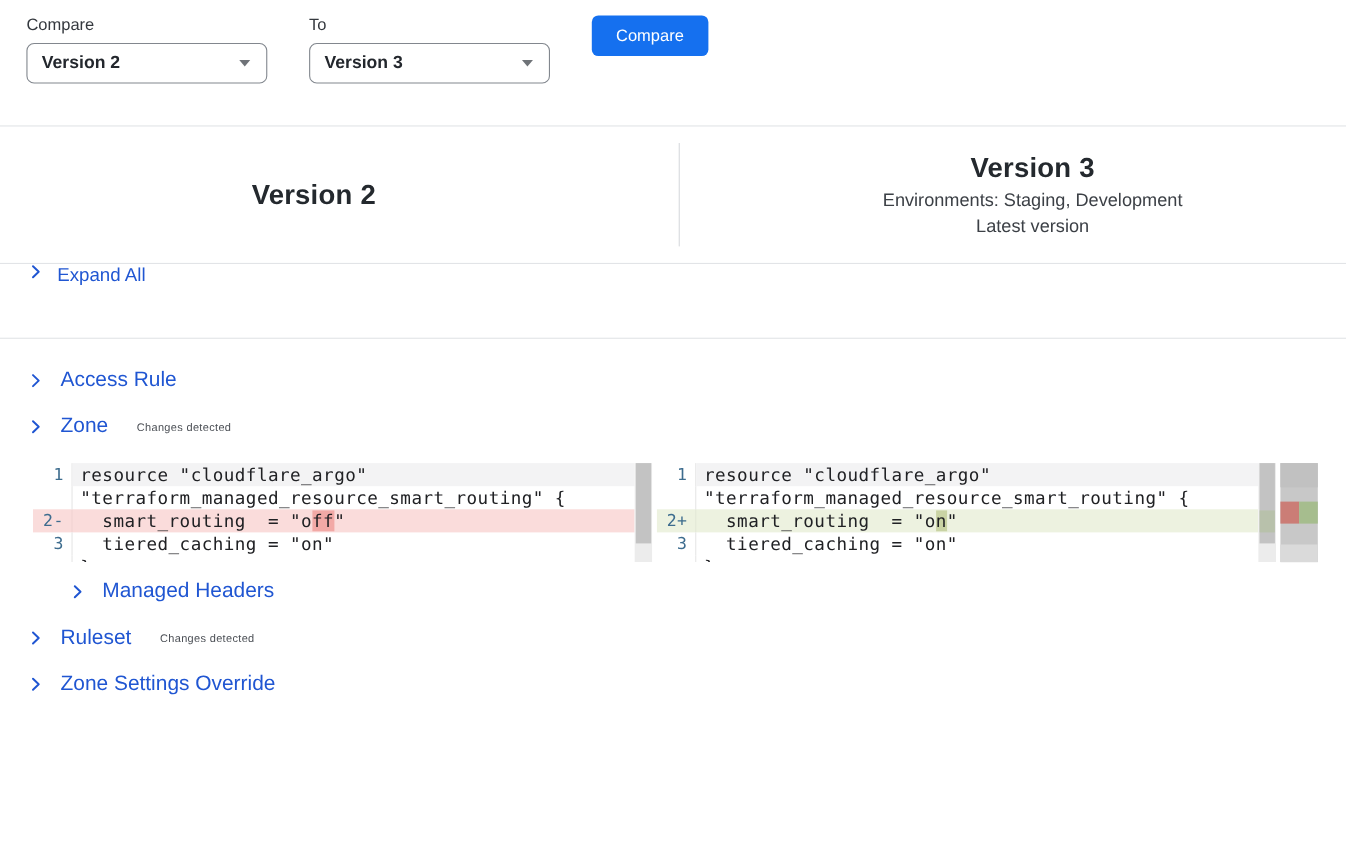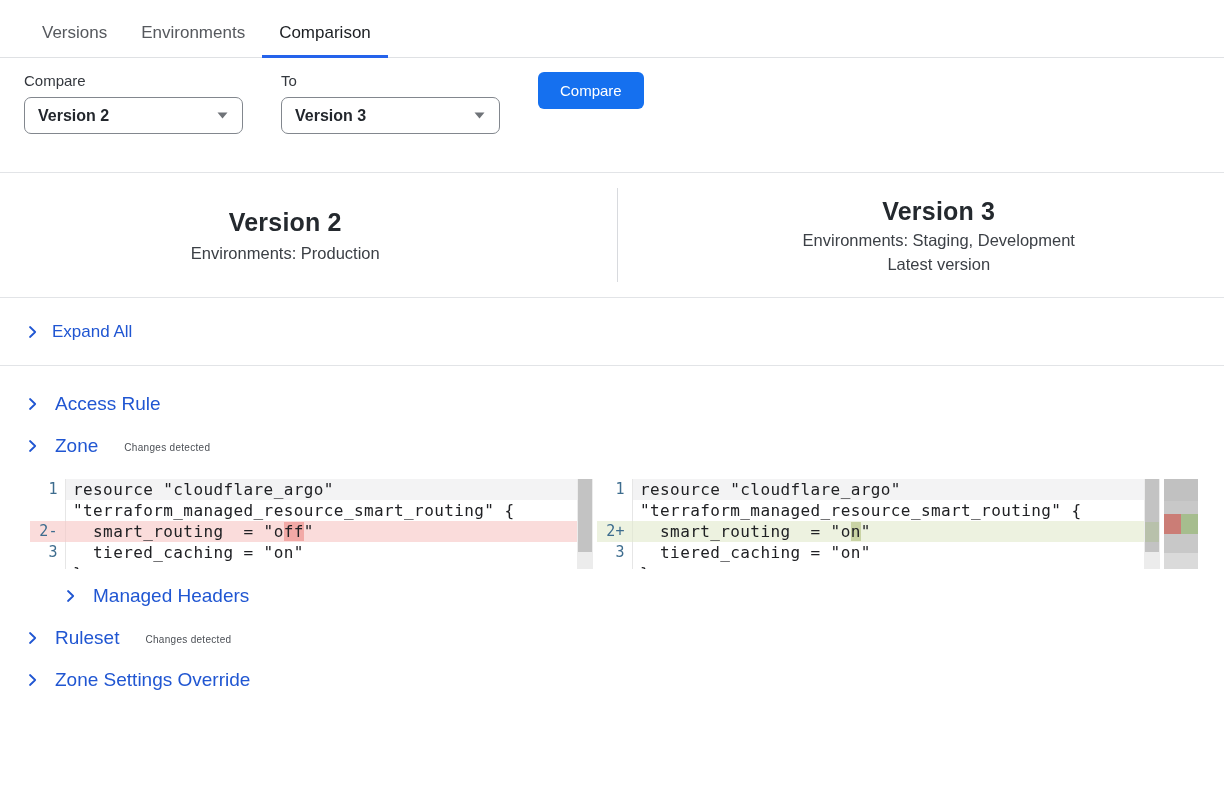--- a/index.html
+++ b/index.html
@@ -44,21 +44,21 @@
   .d1{margin-top:38px;}
   
   .ver-headers{display:flex;align-items:center;height:124px;margin:0 24px;}
   .ver-col{flex:1;text-align:center;}
   .ver-col.left{padding-right:70px;}
   .ver-col.right{padding-left:60px;}
   .ver-title{font-size:25px;font-weight:bold;color:#24292e;letter-spacing:.2px;}
   .ver-sub{font-size:16.5px;color:#3c4046;margin-top:7px;}
   .vsep{width:1px;height:94px;background:#d8dade;}
   
-  .expand-row{display:flex;align-items:center;gap:14px;height:67px;padding-left:27px;}
+  .expand-row{display:flex;align-items:flex-start;gap:14px;height:67px;padding-left:27px;}
   .link-text{color:var(--accent-blue);font-size:17px;cursor:pointer;}
   .chev{color:var(--accent-blue);display:inline-flex;flex:none;}
   
   .sections{padding-top:10px;}
   .section-row{display:flex;align-items:center;gap:17px;padding-left:27px;height:24px;margin-bottom:18px;cursor:pointer;}
   .section-label{color:var(--accent-blue);font-size:19px;}
   .section-badge{font-size:10px;color:#4b4f55;margin-left:9px;letter-spacing:.3px;padding-top:2px;}
   .row-access{margin-top:16px;}
   .row-managed{margin-top:15px;margin-left:38px;}
   
@@ -87,25 +87,20 @@
   .minimap .top-shade{position:absolute;top:0;left:0;right:0;height:22px;background:#c1c1c1;}
   .minimap .mark-removed{position:absolute;top:35px;left:0;width:17px;height:20px;background:var(--minimap-red);}
   .minimap .mark-added{position:absolute;top:35px;left:17px;width:17px;height:20px;background:var(--minimap-green);}
   .minimap .bottom-shade{position:absolute;top:74px;left:0;right:0;height:16px;background:#dadada;}
 </style>
 </head>
 <body>
 
 <div class="page">
 
-  <div class="tabbar">
-    <div class="tab">Versions</div>
-    <div class="tab">Environments</div>
-    <div class="tab active">Comparison</div>
-  </div>
 
   <div class="form-row">
     <div class="field">
       <div class="label">Compare</div>
       <div class="select">
         <span class="value">Version 2</span>
         <span style="display:inline-flex;">
           <svg width="11" height="7" viewBox="0 0 11 7">
               <path d="M0.5 0.5 L10.5 0.5 L5.5 6.5 Z" fill="#6f7378"></path>
             </svg>
@@ -124,21 +119,20 @@
       </div>
     </div>
     <button class="btn-primary">Compare</button>
   </div>
 
   <div class="divider d1"></div>
 
   <div class="ver-headers">
     <div class="ver-col left">
       <div class="ver-title">Version 2</div>
-      <div class="ver-sub">Environments: Production</div>
     </div>
     <div class="vsep"></div>
     <div class="ver-col right">
       <div class="ver-title">Version 3</div>
       <div class="ver-sub" style="margin-top:5px;">Environments: Staging, Development</div>
       <div class="ver-sub" style="margin-top:5px;">Latest version</div>
     </div>
   </div>
 
   <div class="divider"></div>

